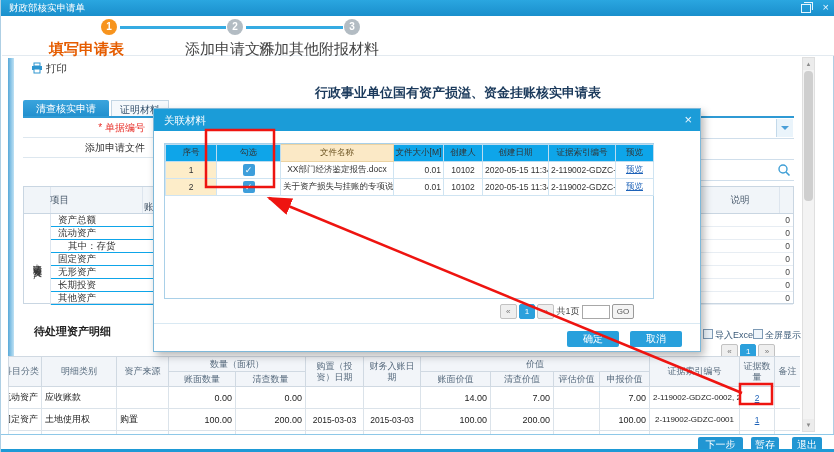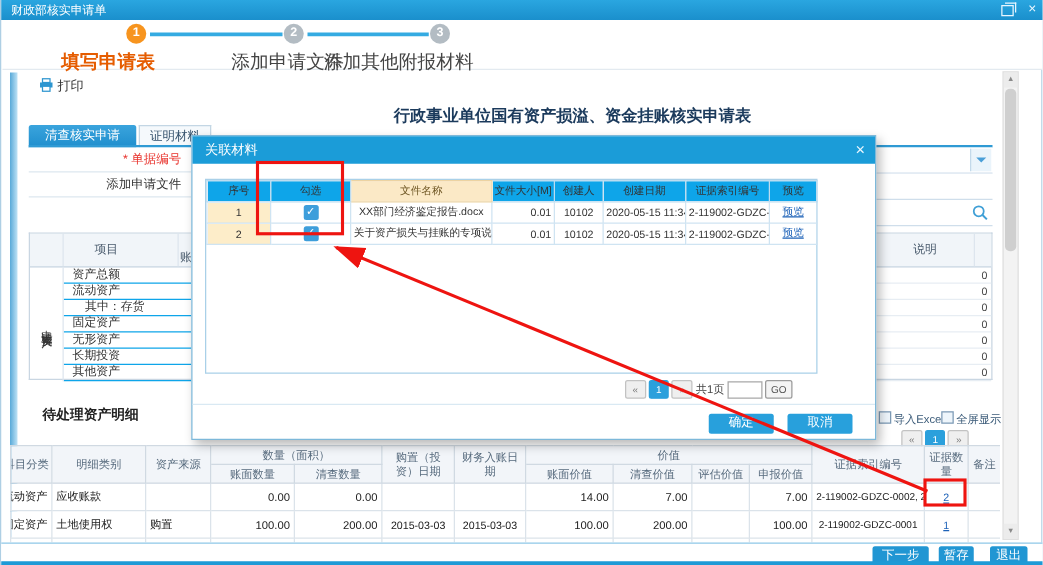--- a/index.html
+++ b/index.html
@@ -35,21 +35,21 @@
   .fl-row{height:20px;border-bottom:1px solid #dde7ef;text-align:right;padding-right:8px;font-size:10px;line-height:20px;box-sizing:border-box;}
   .req{color:#e8302a;}
   .norm{color:#333;}
   
   .field-right{position:absolute;left:700px;width:93px;height:21px;background:#fff;border-bottom:1px solid #cfdeeb;box-sizing:border-box;}
   .dd-btn{position:absolute;right:1px;top:1px;width:16px;height:18px;background:#eaf4fb;border-left:1px solid #c3d9ea;}
   .dd-btn i{position:absolute;left:4px;top:7px;width:0;height:0;border:4px solid transparent;border-top-color:#4a9fd8;}
   
   .apply-left{position:absolute;left:22px;top:186px;width:130px;height:118px;background:#fff;border:1px solid #c9d6e2;border-right:none;box-sizing:border-box;}
   .al-head{height:26px;background:#f1f5f9;border-bottom:1px solid #c9d6e2;position:relative;font-size:9.5px;color:#4a5b6d;}
-  .al-head .item{position:absolute;left:26px;top:0;width:70px;text-align:center;line-height:26px;}
+  .al-head .item{position:absolute;left:26px;top:0;width:70px;line-height:26px;}
   .al-vline{position:absolute;top:0;bottom:0;width:1px;background:#dde5ee;}
   .al-sub{position:absolute;left:120px;top:13px;width:10px;height:13px;overflow:hidden;white-space:nowrap;line-height:13px;}
   .al-body{position:relative;height:91px;}
   .al-vert{position:absolute;left:0;top:0;bottom:0;width:26px;border-right:1px solid #dde5ee;display:flex;align-items:center;justify-content:center;}
   .vertical{writing-mode:vertical-lr;text-orientation:upright;font-size:9px;letter-spacing:1px;color:#333;}
   .al-row{margin-left:27px;height:12px;border-bottom:1px solid #0ea5e9;font-size:9.5px;line-height:12px;color:#333;padding-left:7px;}
   .al-row.indent{padding-left:17px;}
   .apply-right{position:absolute;left:700px;top:186px;width:93px;height:118px;background:#fff;border:1px solid #c9d6e2;border-left:none;box-sizing:border-box;}
   .ar-head{height:26px;background:#f1f5f9;border-bottom:1px solid #c9d6e2;position:relative;font-size:9.5px;color:#4a5b6d;}
   .ar-head .note{position:absolute;left:0;width:78px;text-align:center;line-height:26px;}

